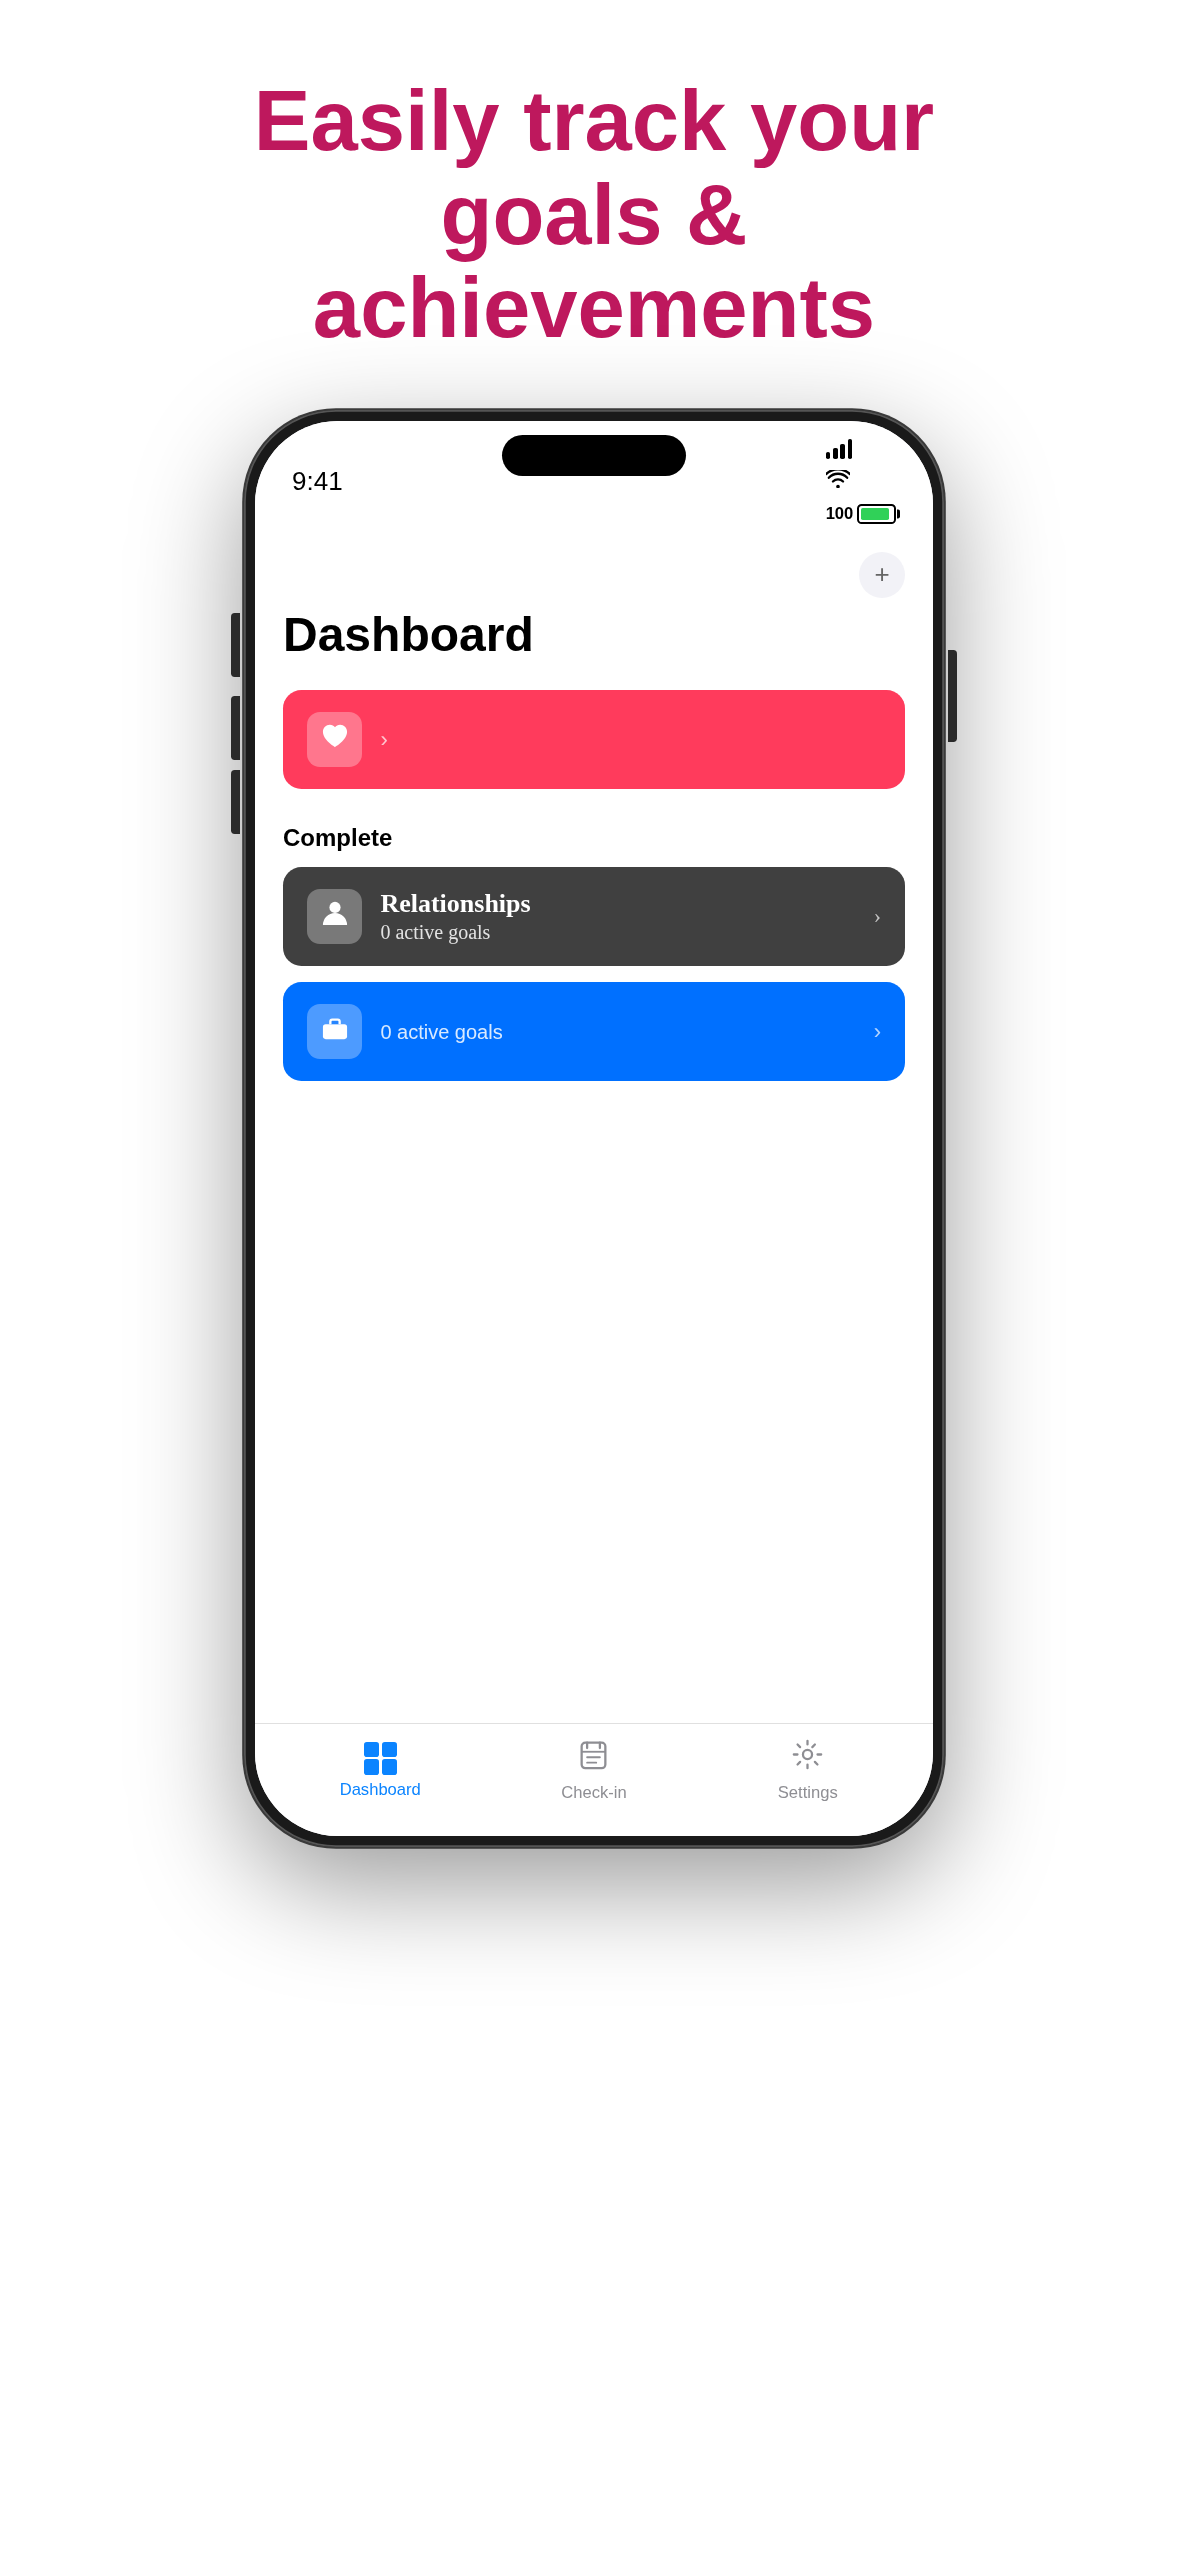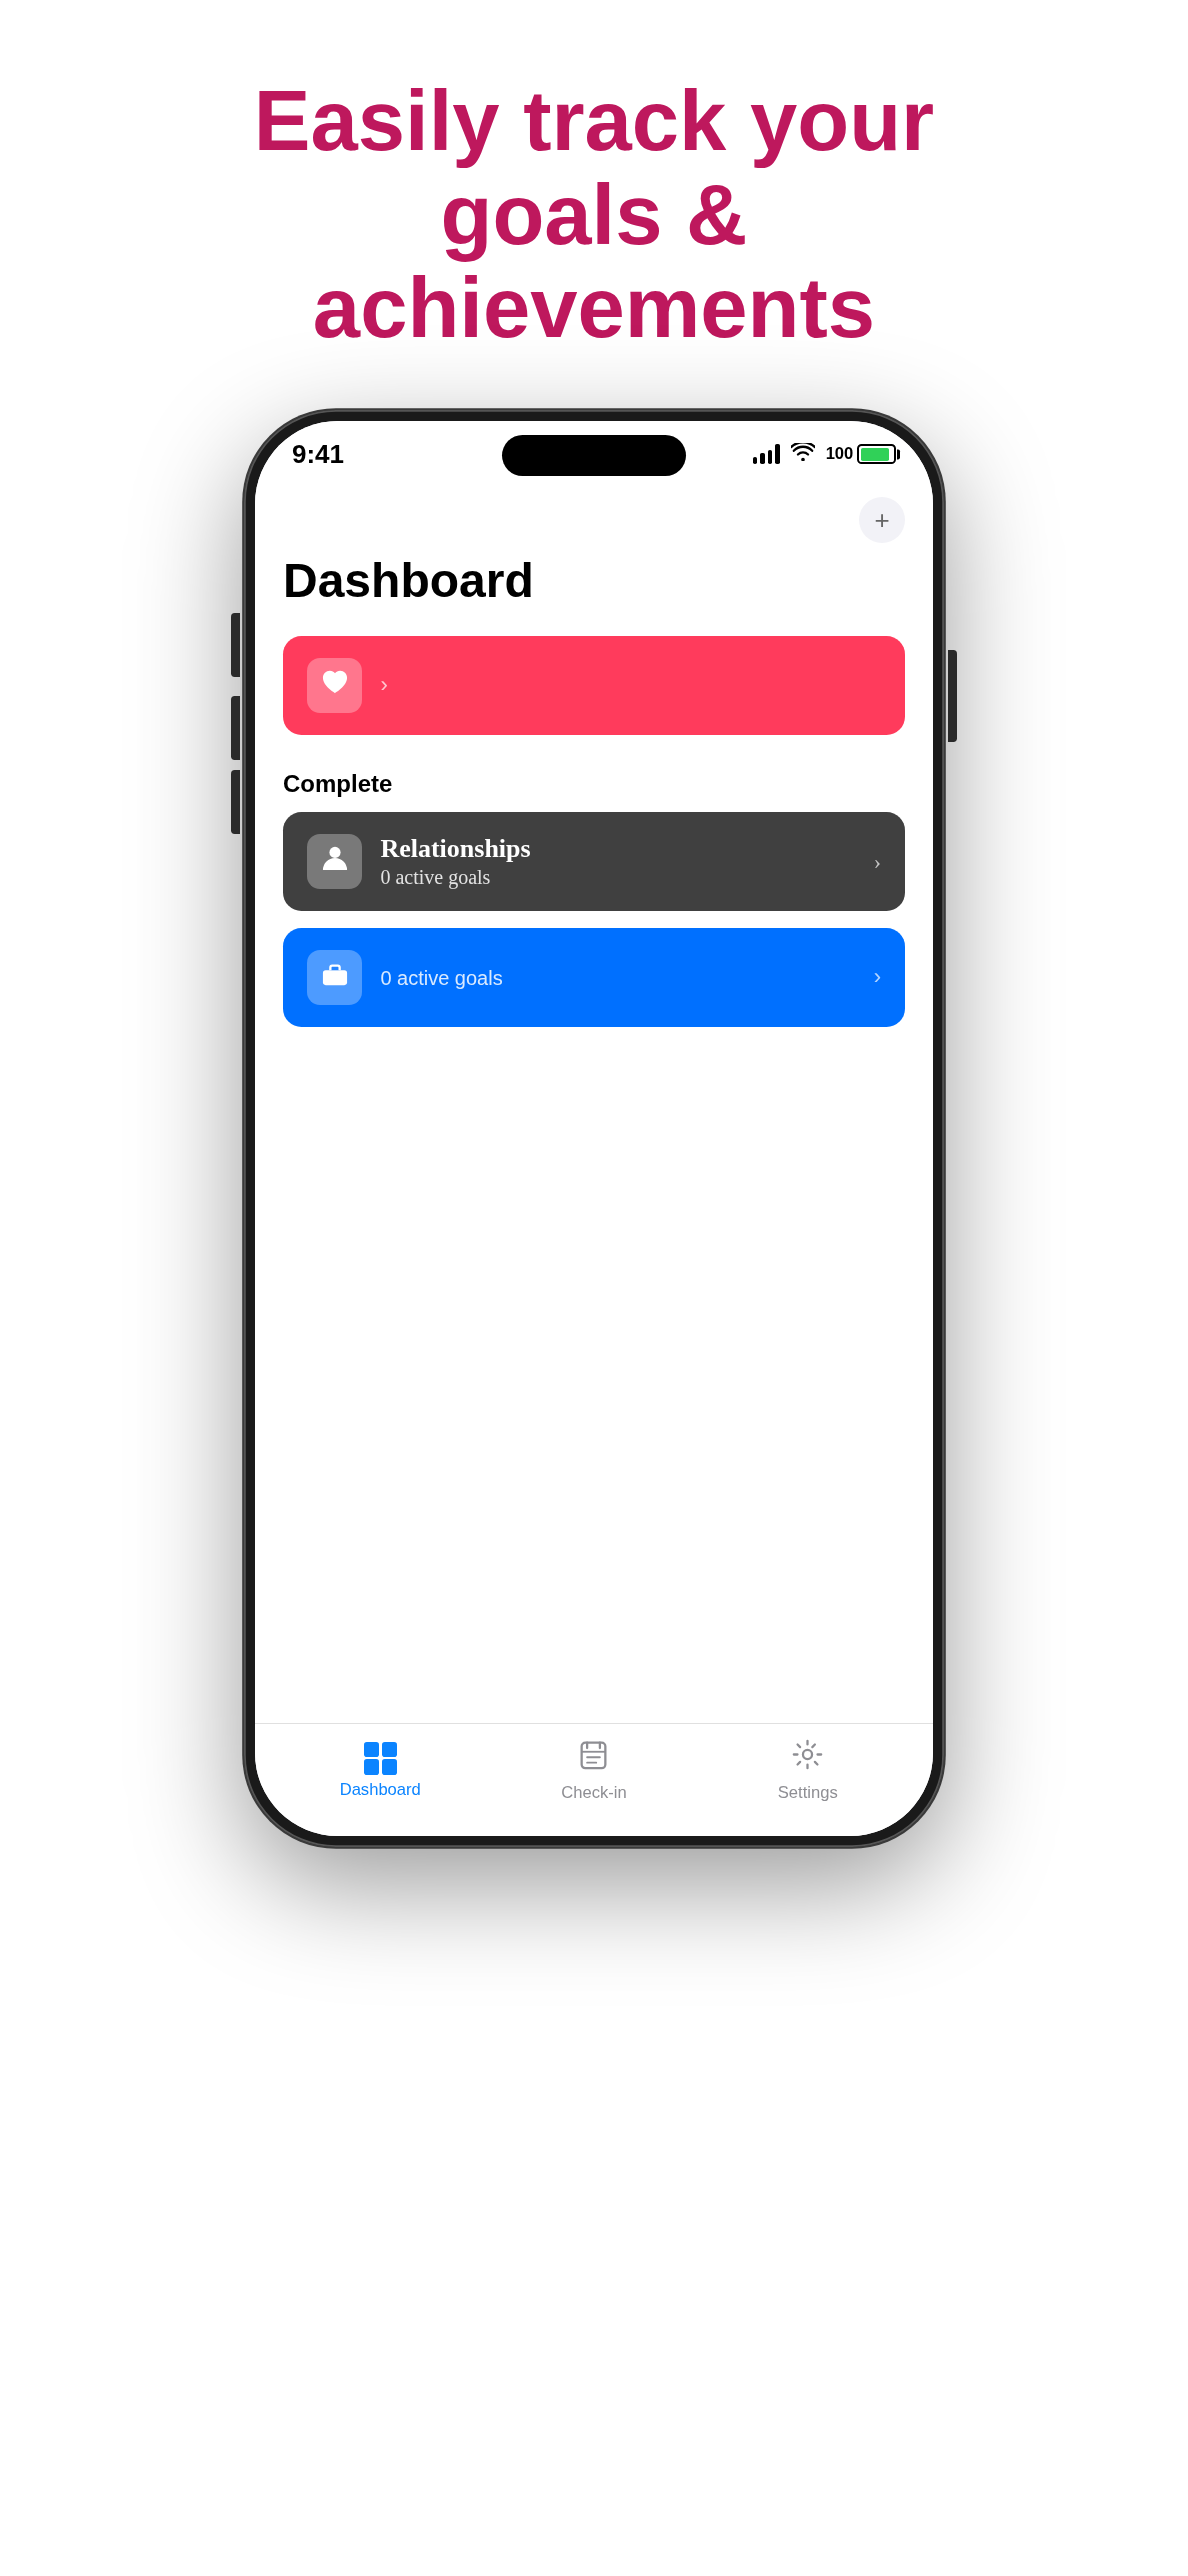--- a/index.html
+++ b/index.html
@@ -81,40 +81,41 @@
       align-items: center;
       justify-content: space-between;
       padding: 18.4px 37px 9.2px 37px;
       background: #ffffff;
       flex-shrink: 0;
       position: relative;
     }
 
     .status-time {
       font-size: 26px;
-      font-weight: 700;
+      font-weight: 400;
       color: #000;
     }
 
     
     .dynamic-island {
       width: 184px;
       height: 41px;
       background: #000;
       border-radius: 28px;
       position: absolute;
       left: 50%;
       transform: translateX(-50%);
       top: 14.7px;
     }
 
     .status-icons {
       display: flex;
-      align-items: center;
+      align-items: flex-start;
       gap: 11px;
+      flex-direction: column;
     }
 
     .signal-bars {
       display: flex;
       align-items: flex-end;
       gap: 2.8px;
       height: 20px;
     }
     .signal-bar {
       width: 4.6px;

